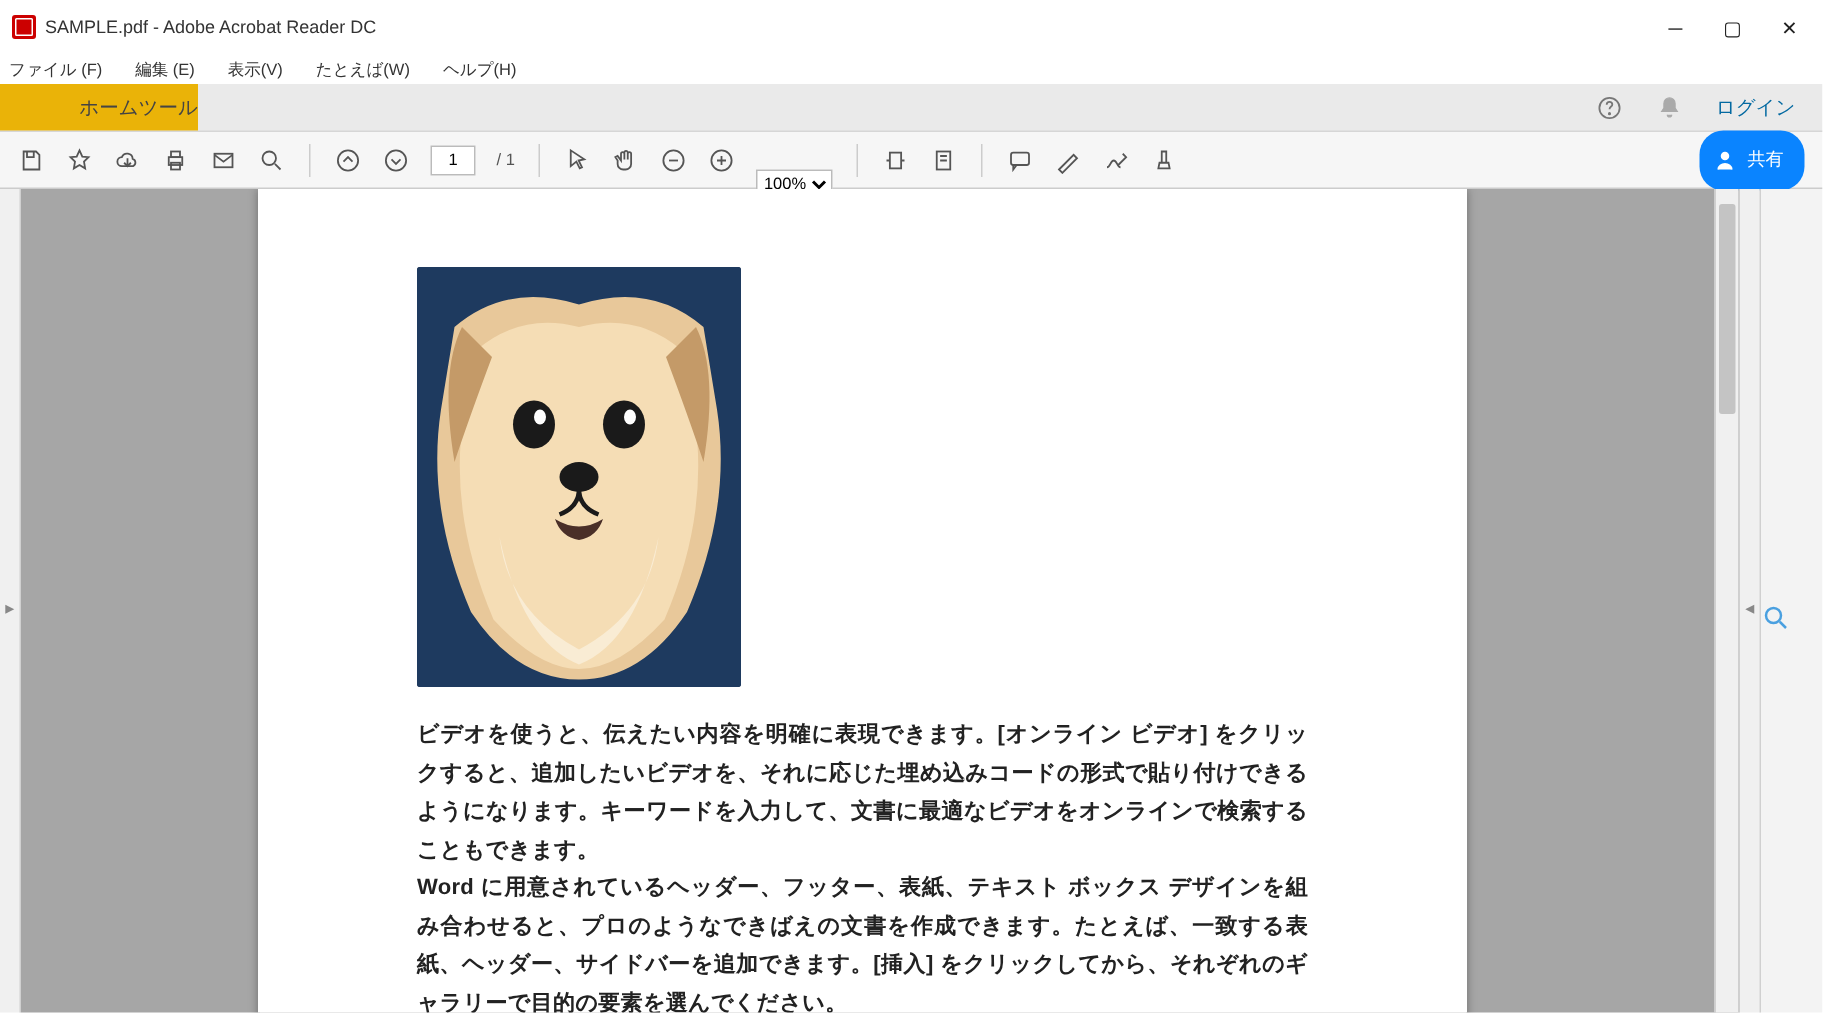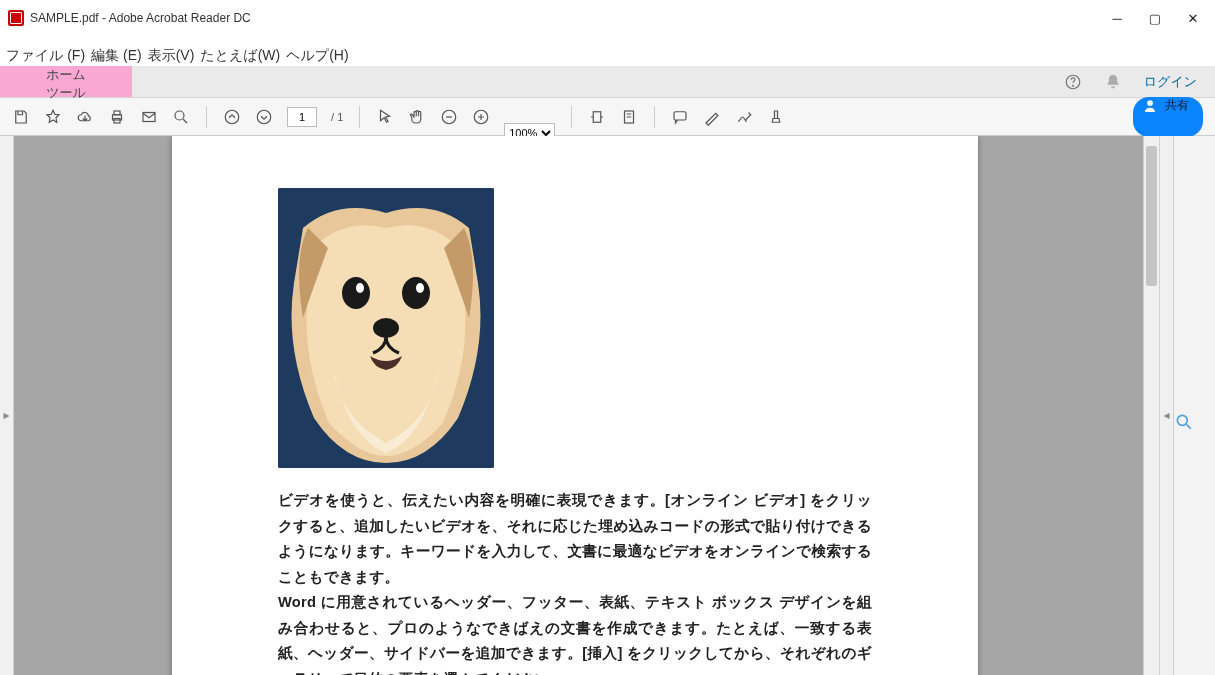--- a/index.html
+++ b/index.html
@@ -3,36 +3,36 @@
 <meta charset="utf-8">
 <style>
 * { margin:0; padding:0; box-sizing:border-box; font-family:"Meiryo",sans-serif; }
 body { width:1215px; height:675px; overflow:hidden; background:#fff; font-size:12px; color:#333; }
 .titlebar { height:28px; display:flex; align-items:center; padding:18px 8px; background:#fff; }
 .titlebar .icon { width:16px; height:16px; background:#c00; border-radius:2px; margin-right:6px; position:relative; }
 .titlebar .icon:after { content:""; position:absolute; inset:2px; border:1px solid #fff; border-radius:1px; }
 .titlebar .title { font-size:12px; }
 .winctrl { margin-left:auto; display:flex; gap:26px; padding-right:8px; }
 .winctrl span { width:12px; display:inline-flex; justify-content:center; cursor:pointer; font-size:13px; color:#222; }
-.menubar { height:20px; display:flex; align-items:center; padding:0 6px; gap:6px; font-size:14px; color:#333;margin-top:10px; }
+.menubar { height:20px; display:flex; align-items:center; padding:0 6px; gap:22px; font-size:11px; color:#333; }
 .menubar span { cursor:pointer; }
 .tabbar { height:32px; background:#eaeaea; border-bottom:1px solid #d6d6d6; display:flex; align-items:center; }
-.tabbar .primary { width:132px; height:100%; background:#f9a8d4; display:flex; align-items:center; justify-content:flex-start; font-size:13px; color:#444;flex-direction:column; }
+.tabbar .primary { width:132px; height:100%; background:#eab308; display:flex; align-items:center; justify-content:flex-end; font-size:13px; color:#444; }
 .tabbar .doc-tab { position:relative; height:100%; width:160px; background:#f6f6f6; display:flex; align-items:center; padding:0 12px; font-size:12px; border-right:1px solid #d6d6d6; }
 .tabbar .doc-tab .close { position:absolute; right:8px; font-size:12px; cursor:pointer; color:#555; }
 .tabbar .rtools { margin-left:auto; display:flex; align-items:center; gap:22px; padding:0 18px; color:#555; }
 .tabbar .rtools .login { font-size:13px; color:#0369a1; cursor:pointer; }
 .toolbar { height:38px; background:#f6f6f6; border-bottom:1px solid #ccc; display:flex; align-items:center; padding:0 12px; gap:14px; color:#555; }
 .toolbar .sep { width:1px; height:22px; background:#ccc; margin:0 2px; }
 .toolbar svg { width:18px; height:18px; stroke:#555; fill:none; stroke-width:1.6; cursor:pointer; }
 .toolbar .pageinput { width:30px; height:20px; border:1px solid #bbb; text-align:center; font-size:11px; background:#fff; }
 .toolbar .slash { font-size:11px; }
 .toolbar .zoom { display:flex; align-items:center; gap:4px;margin-top:32px; }
 .toolbar .zoom select { border:1px solid #bbb; font-size:11px; height:20px; background:#fff; }
-.share { margin-left:auto; background:#0a84ff; color:#0f172a; border-radius:16px; height:40px; padding:0 14px 0 8px; display:flex; align-items:flex-start; gap:6px; font-size:12px; cursor:pointer; }
+.share { margin-left:auto; background:#0a84ff; color:#ffffff; border-radius:16px; height:40px; padding:0 14px 0 8px; display:flex; align-items:center; gap:6px; font-size:12px; cursor:pointer; }
 .share svg { stroke:#fff; fill:#fff; }
 .workspace { display:flex; height:557px; }
 .handle { width:14px; background:#f0f0f0; border-right:1px solid #d0d0d0; display:flex; align-items:center; justify-content:center; color:#888; cursor:pointer; }
 .page-area { flex:1; background:#a6a6a6; position:relative; overflow:hidden; }
 .scroll { position:absolute; right:0; top:0; bottom:0; width:16px; background:#f0f0f0; border-left:1px solid #d0d0d0; }
 .scroll .thumb { position:absolute; top:10px; left:2px; right:2px; height:140px; background:#c4c4c4; border-radius:2px; }
 .page { position:absolute; left:158px; top:0; width:806px; height:100%; background:#fff; box-shadow:0 0 6px rgba(0,0,0,.35); padding:52px 106px 0 106px;font-weight:bold; }
 .dog { width:216px; height:280px; border-radius:2px; overflow:hidden; margin-bottom:20px; background:#1a2f50; position:relative; }
 .dog svg { width:100%; height:100%; display:block; }
 .doc-text { font-family:"Yu Mincho","MS Mincho",serif; font-size:14.7px; color:#222; line-height:1.74; text-align:justify; letter-spacing:.2px; }

